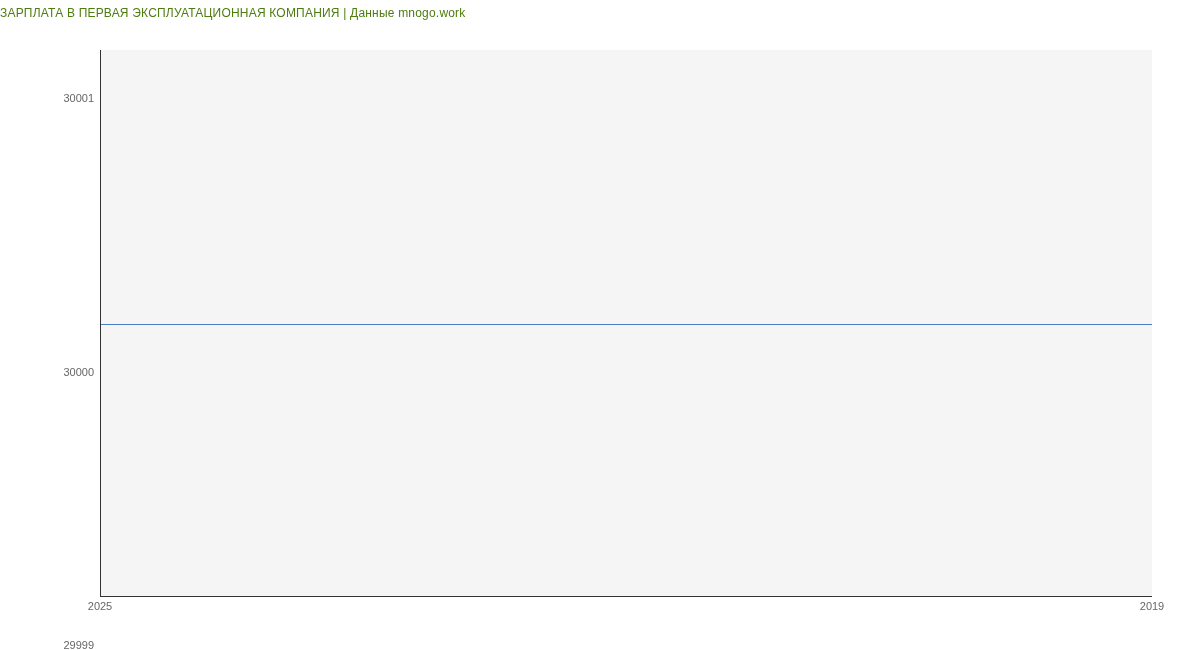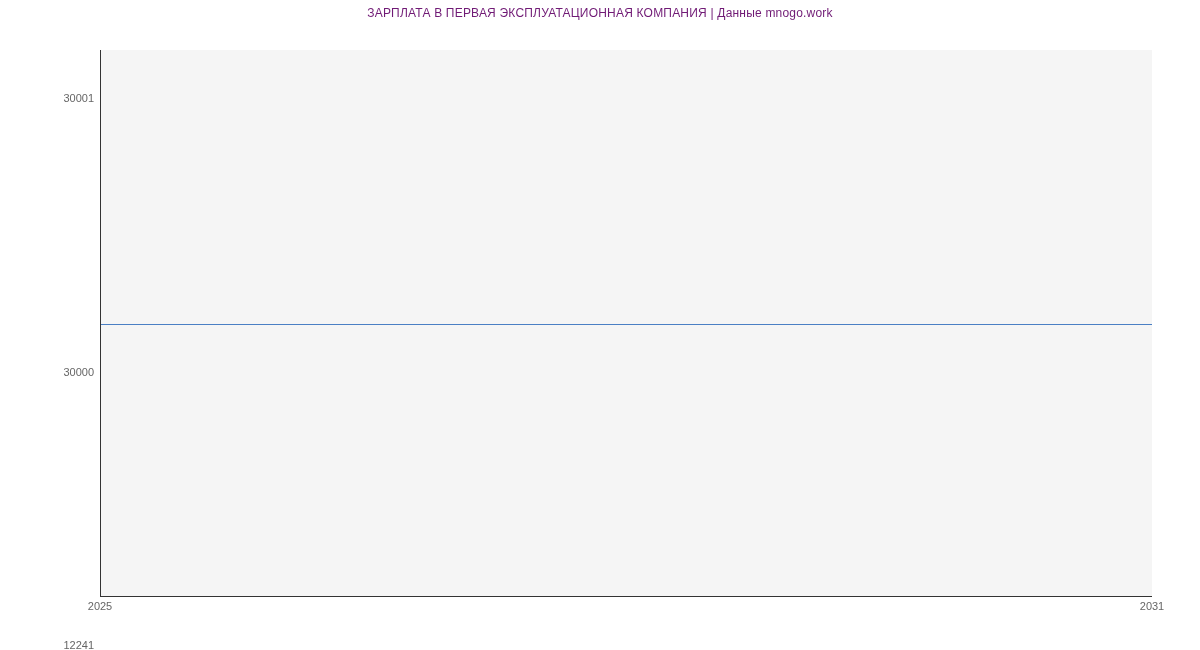--- a/index.html
+++ b/index.html
@@ -8,23 +8,22 @@
       height: 650px;
       background: #ffffff;
       font-family: Verdana, Geneva, sans-serif;
       position: relative;
     }
     .title {
       position: absolute;
       top: 6px;
       left: 0;
       right: 0;
-      text-align: center;
       font-size: 12px;
-      color: #701a75;
+      color: #4d7c0f;
       letter-spacing: 0.2px;
     }
     .plot-area {
       position: absolute;
       left: 100px;
       top: 50px;
       width: 1052px;
       height: 547px;
       background: #f5f5f5;
       border-left: 1px solid #333333;
@@ -60,16 +59,16 @@
 <body>
 
 <div class="title">ЗАРПЛАТА В ПЕРВАЯ ЭКСПЛУАТАЦИОННАЯ КОМПАНИЯ | Данные mnogo.work</div>
 
 <div class="plot-area">
   <div class="data-line" id="dataLine" style="top: 273.5px;"></div>
 </div>
 
 <div class="y-tick" id="ytick2" style="top: 50px;">30001</div>
 <div class="y-tick" id="ytick1" style="top: 323.5px; text-align: center;">30000</div>
-<div class="y-tick" id="ytick0" style="top: 597px;">12241</div>
+<div class="y-tick" id="ytick0" style="top: 597px;">29999</div>
 
 <div class="x-tick" id="xtick0" style="left: 100px;">2025</div>
-<div class="x-tick" id="xtick1" style="left: 1152px;">2031</div>
+<div class="x-tick" id="xtick1" style="left: 1152px;">2019</div>
 
 </body></html>

